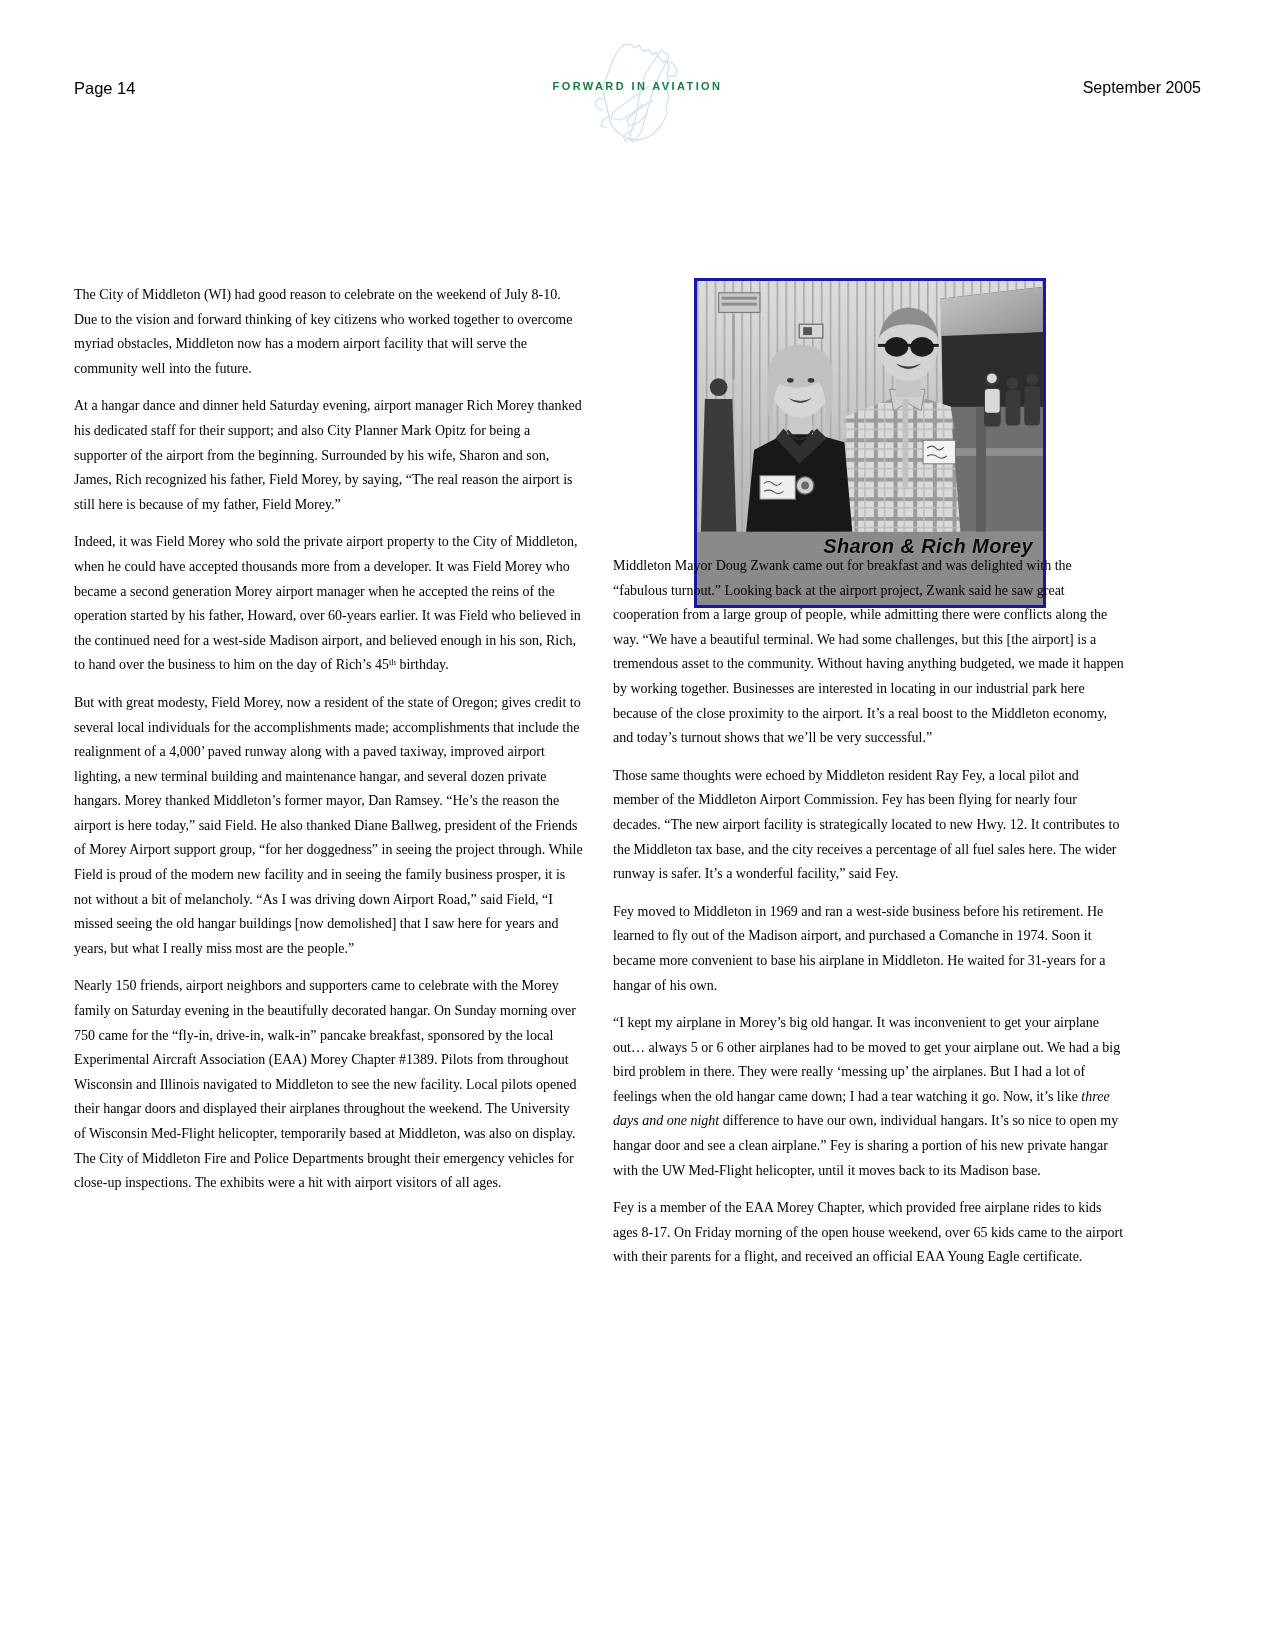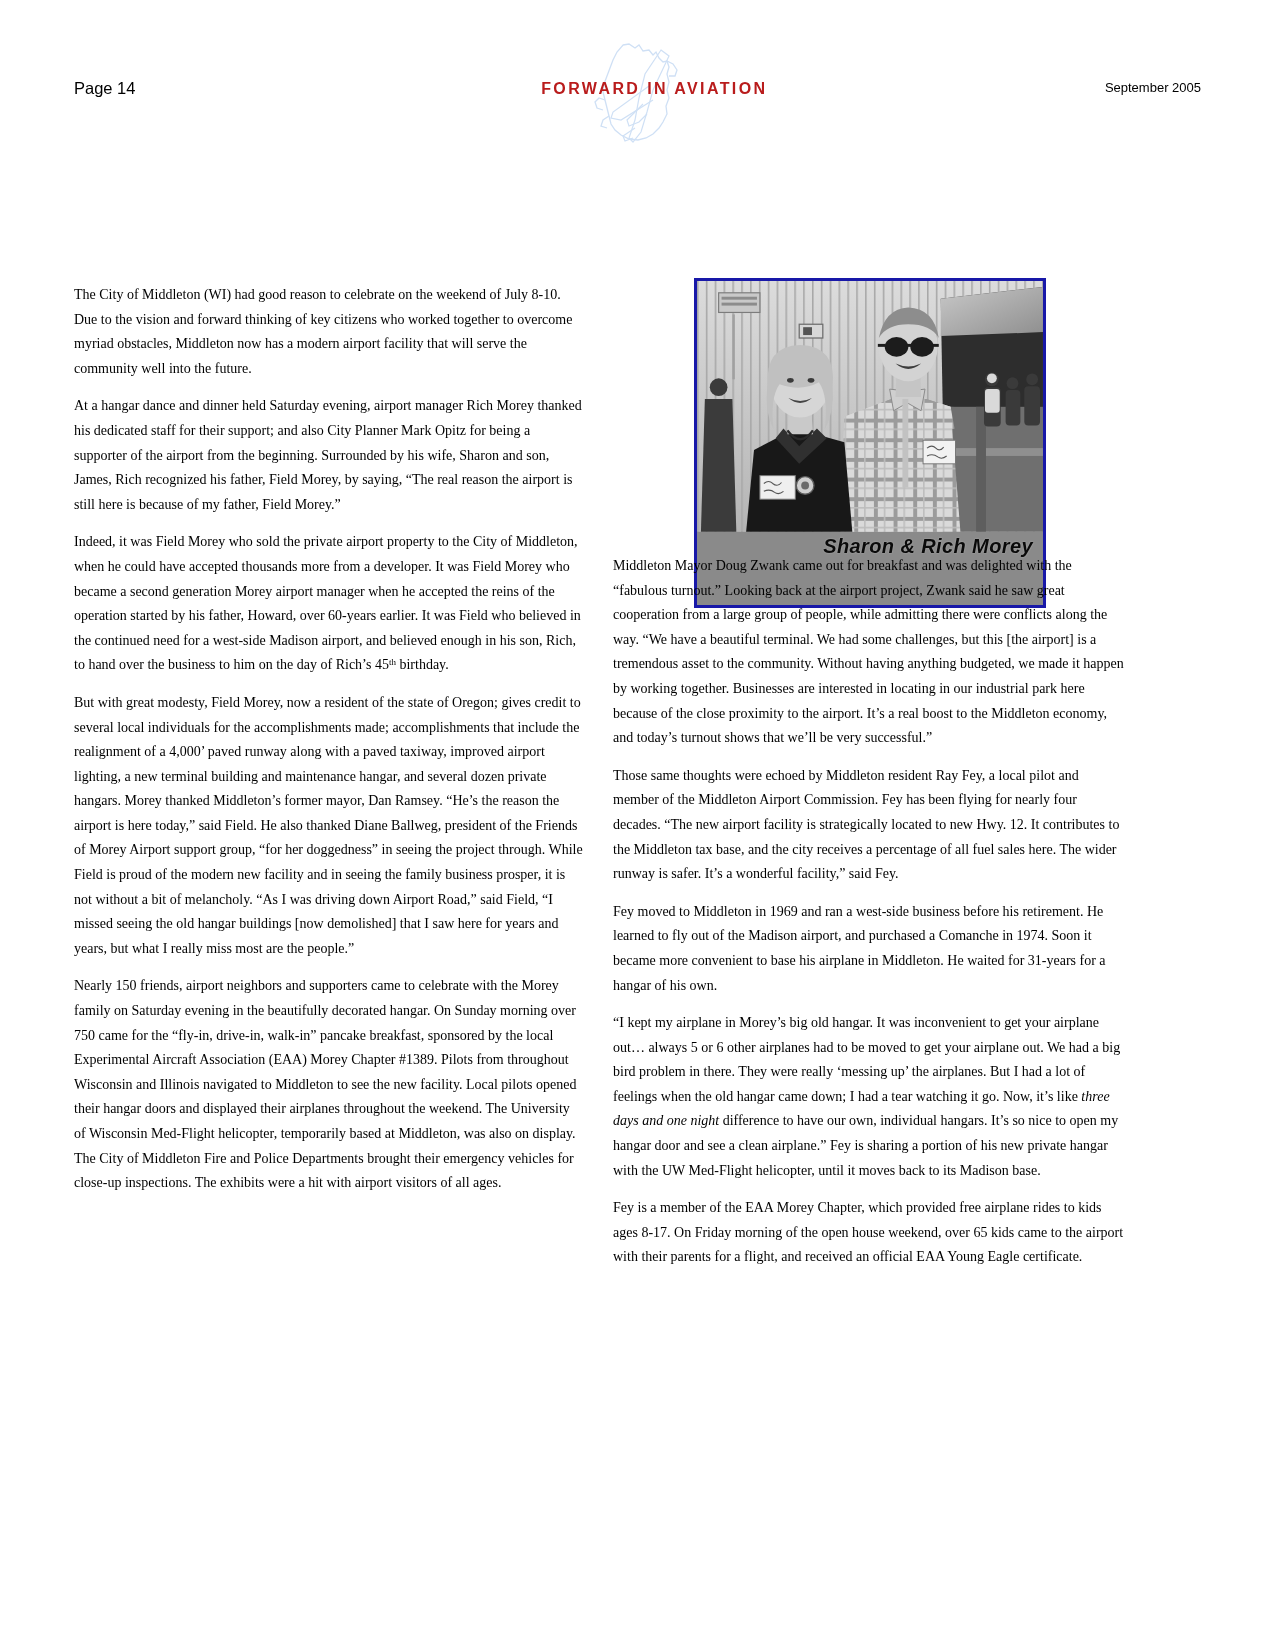--- a/index.html
+++ b/index.html
@@ -37,21 +37,21 @@
     font-family: "Liberation Sans", "DejaVu Sans", sans-serif;
     font-size: 16.5px;
     line-height: 20px;
     color: #000;
   }
   .runhead-date {
     position: absolute;
     right: 0;
     top: 0;
     font-family: "Liberation Sans", "DejaVu Sans", sans-serif;
-    font-size: 13px;
+    font-size: 16px;
     line-height: 20px;
     color: #000;
     text-align: right;
   }
 
   
   .logo {
     position: absolute;
     top: 42px;
     left: 50%;
@@ -65,26 +65,26 @@
     top: 0;
     transform: translateX(-50%);
     width: 110px;
     height: 104px;
   }
   .logo-wordmark {
     position: absolute;
     left: 0;
     top: 38px;
     width: 260px;
-    text-align: right;
+    text-align: center;
     font-family: "Liberation Sans", "DejaVu Sans", sans-serif;
     font-weight: bold;
-    font-size: 16px;
+    font-size: 11px;
     letter-spacing: 2.4px;
-    color: #b91c1c;
+    color: #15803d;
     white-space: nowrap;
   }
 
   
   .headline-block {
     position: absolute;
     left: 74px;
     top: 160px;
     width: 1000px;
   }

